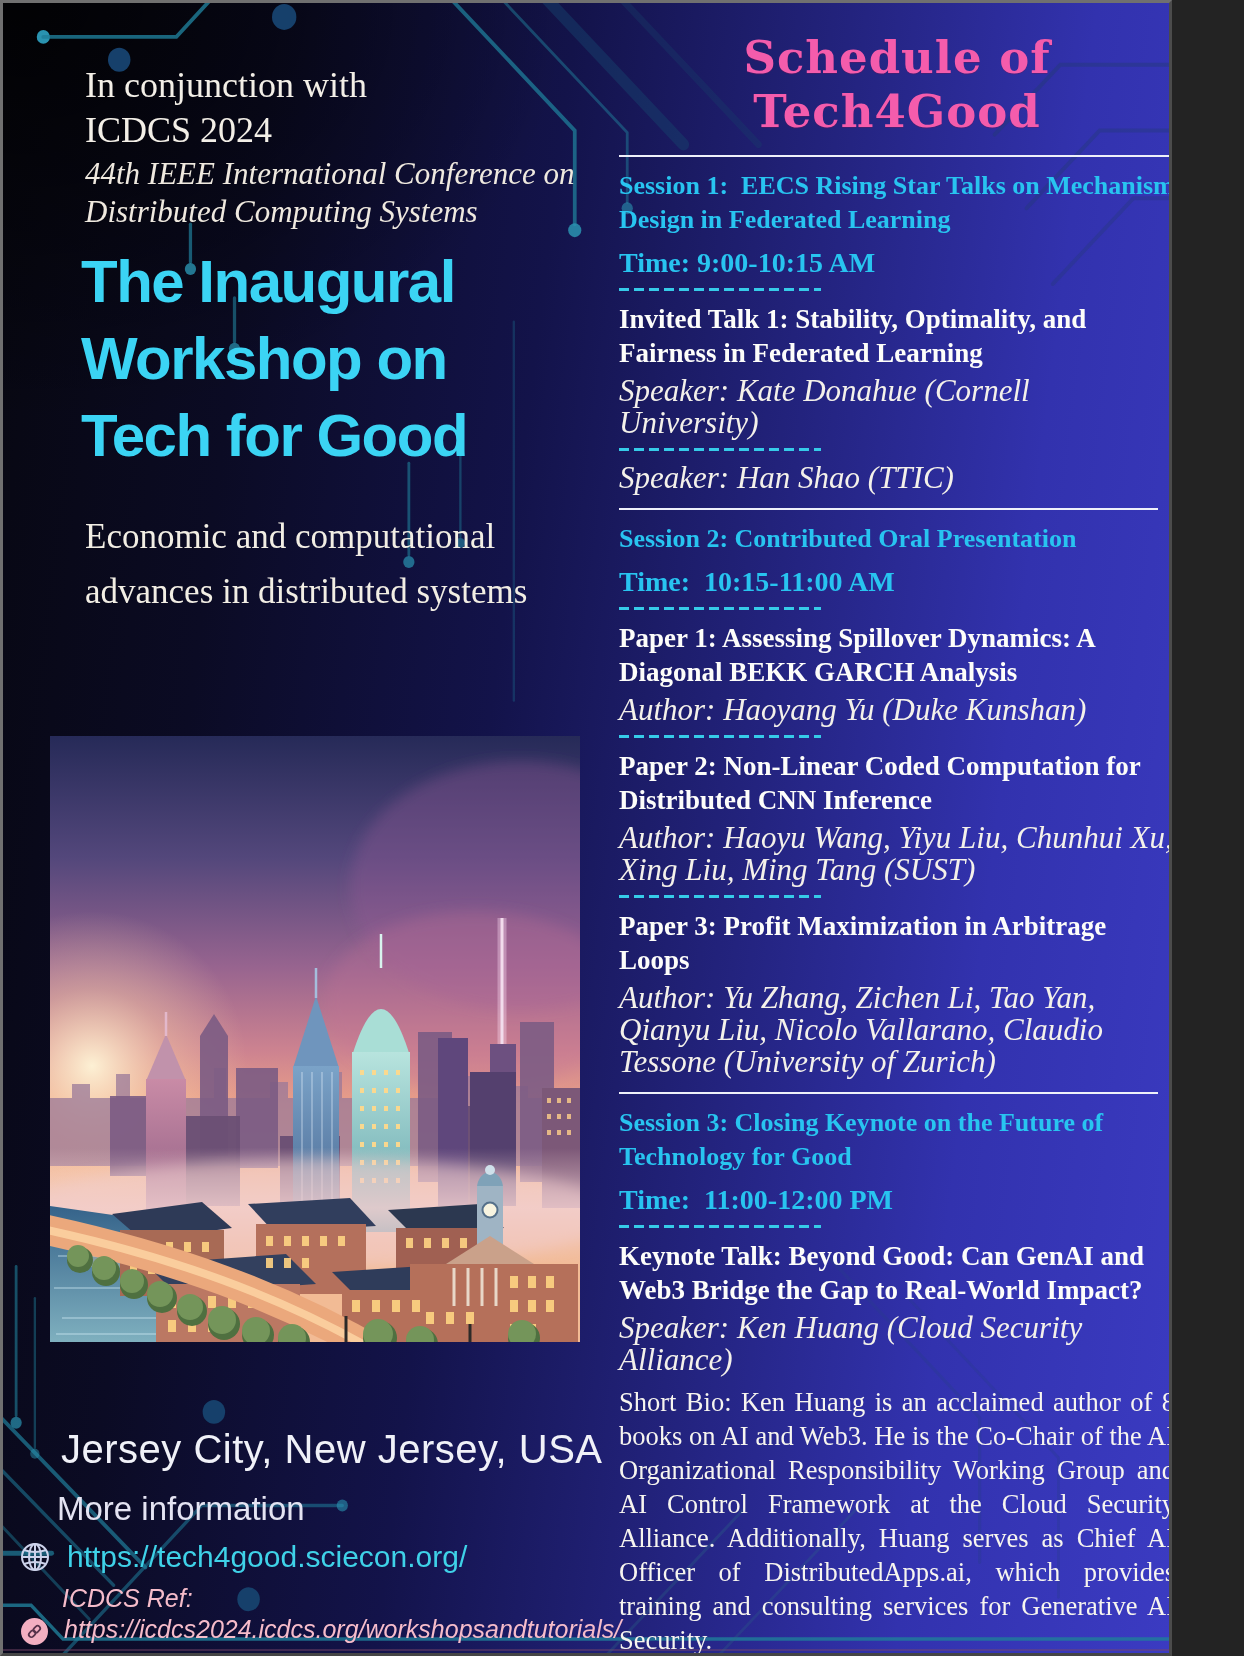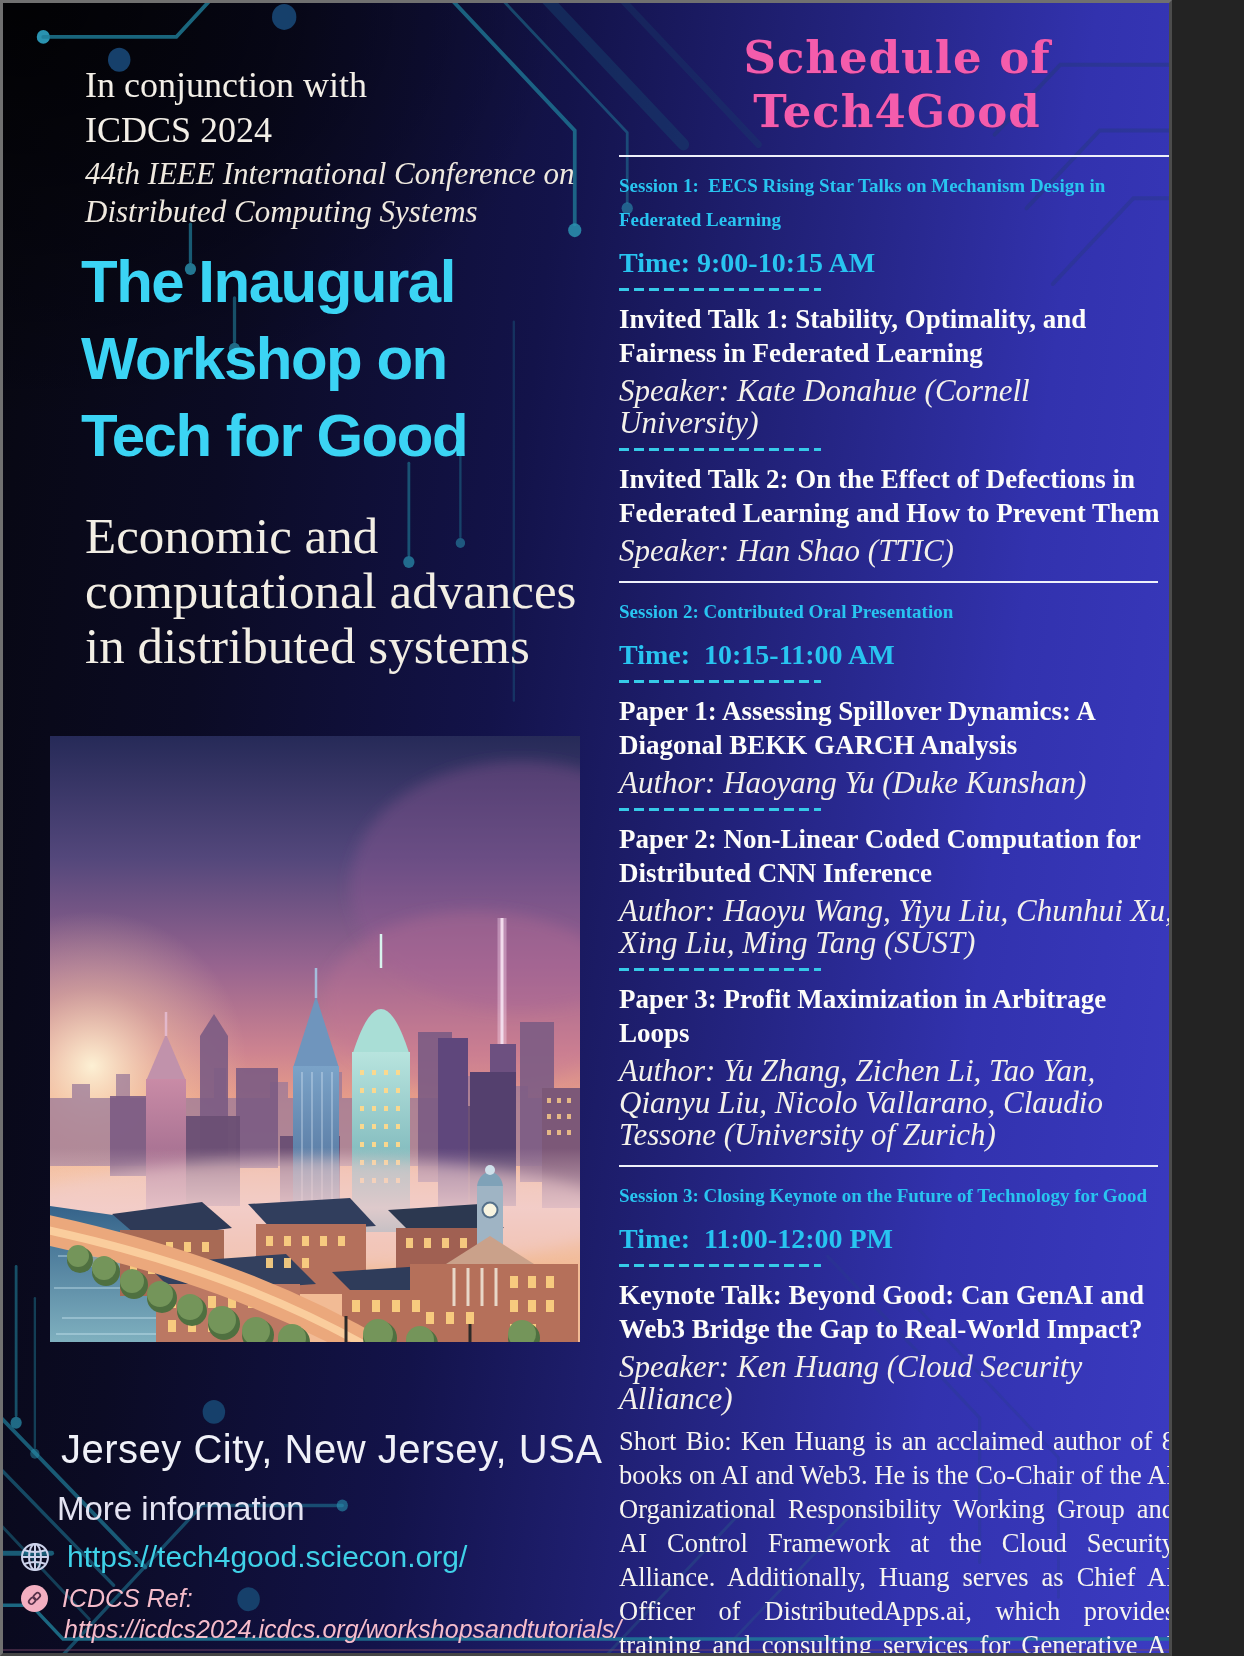--- a/index.html
+++ b/index.html
@@ -17,48 +17,48 @@
   .circuit{position:absolute;inset:0;width:100%;height:100%;z-index:1;}
   .layer{position:absolute;z-index:2;}
 
   
   .conjunction{left:82px;top:60px;color:#f3efe7;font-size:36px;line-height:45px;}
   .conf-italic{left:82px;top:152px;color:#efe9df;font-style:italic;font-size:31px;line-height:38px;}
   .main-title{
     left:78px;top:240px;margin:0;font-family:"Liberation Sans",sans-serif;
     font-weight:700;font-size:60px;line-height:77px;letter-spacing:-1.5px;color:#3bd4f4;
   }
-  .subtitle{left:82px;top:506px;width:500px;color:#f2eee4;font-size:51px;line-height:55px;}
+  .subtitle{left:82px;top:506px;width:500px;color:#f2eee4;font-size:35px;line-height:55px;}
   .city-img{left:47px;top:733px;width:530px;height:606px;overflow:hidden;background:#2a2b55;}
   .date{left:62px;top:1360px;font-family:"Liberation Sans",sans-serif;font-weight:700;
         font-size:47px;color:#2ed3f4;letter-spacing:.5px;}
   .location{left:58px;top:1424px;font-family:"Liberation Sans",sans-serif;
         font-size:40px;color:#f0f1f8;letter-spacing:.5px;}
   .more-info{left:54px;top:1487px;font-family:"Liberation Sans",sans-serif;
         font-size:33px;color:#e4e3f2;}
-  .link-row{display:flex;align-items:flex-start;gap:14px;font-family:"Liberation Sans",sans-serif;}
+  .link-row{display:flex;align-items:flex-end;gap:14px;font-family:"Liberation Sans",sans-serif;}
   .url-row{left:14px;top:1536px;align-items:center;}
   .url-row .url-text{font-size:30px;color:#3fd2e8;}
   .ref-row{left:18px;top:1580px;}
   .ref-row .ref-text{font-size:25px;line-height:31px;color:#f6bcca;font-style:italic;}
   .ref-row .ref-text .indent{margin-left:2px;}
   .icon-badge{width:27px;height:27px;border-radius:50%;background:#f3afc1;
      display:flex;align-items:center;justify-content:center;flex:0 0 auto;margin-top:2px;}
 
   
   .right-col{position:absolute;left:616px;top:28px;width:556px;z-index:2;}
   .sched-header{
     text-align:center;color:#f45cac;font-size:45px;line-height:54px;
     font-family:"DejaVu Serif",serif;font-weight:700;letter-spacing:1px;
     text-shadow:0 1px 0 rgba(120,20,80,.35);
   }
   .rule{border:none;border-top:2px solid #eef0fa;margin:16px 0 12px 0;width:100%;}
   .rule.mid{margin:14px 0 12px 0;width:97%;}
   .sess-title{
-    margin:0 0 10px 0;color:#28c4f0;font-size:19px;line-height:34px;font-weight:700;
+    margin:0 0 10px 0;color:#28c4f0;font-size:26px;line-height:34px;font-weight:700;
     white-space:pre-wrap;
   }
   .time{color:#28c4f0;font-size:28px;line-height:32px;font-weight:700;margin:2px 0 4px 0;white-space:pre-wrap;}
   .dash{
     height:3px;width:202px;margin:9px 0 11px 0;
     background:repeating-linear-gradient(90deg,#36cbe8 0 10px,rgba(0,0,0,0) 10px 15px);
   }
   .item-title{margin:0 0 5px 0;color:#fdfdfa;font-size:27px;line-height:34px;font-weight:700;}
   .person{color:#f4f1ea;font-size:31px;line-height:32px;font-style:italic;margin:0 0 9px 0;}
   .bio{color:#f7f5ef;font-size:26.5px;line-height:34px;text-align:justify;margin-top:4px;}
@@ -430,21 +430,20 @@
     <div class="sched-header">Schedule of Tech4Good</div>
     <hr class="rule">
 
     <section>
       <h2 class="sess-title">Session 1:  EECS Rising Star Talks on Mechanism Design in Federated Learning</h2>
       <div class="time">Time: 9:00-10:15 AM</div>
       <div class="dash"></div>
       <h3 class="item-title">Invited Talk 1: Stability, Optimality, and Fairness in Federated Learning</h3>
       <div class="person">Speaker: Kate Donahue (Cornell University)</div>
       <div class="dash"></div>
-      <h3 class="item-title">Invited Talk 2: On the Effect of Defections in Federated Learning and How to Prevent Them</h3>
       <div class="person">Speaker: Han Shao (TTIC)</div>
     </section>
     <hr class="rule mid">
 
     <section>
       <h2 class="sess-title">Session 2: Contributed Oral Presentation</h2>
       <div class="time">Time:  10:15-11:00 AM</div>
       <div class="dash"></div>
       <h3 class="item-title">Paper 1: Assessing Spillover Dynamics: A Diagonal BEKK GARCH Analysis</h3>
       <div class="person">Author: Haoyang Yu (Duke Kunshan)</div>

